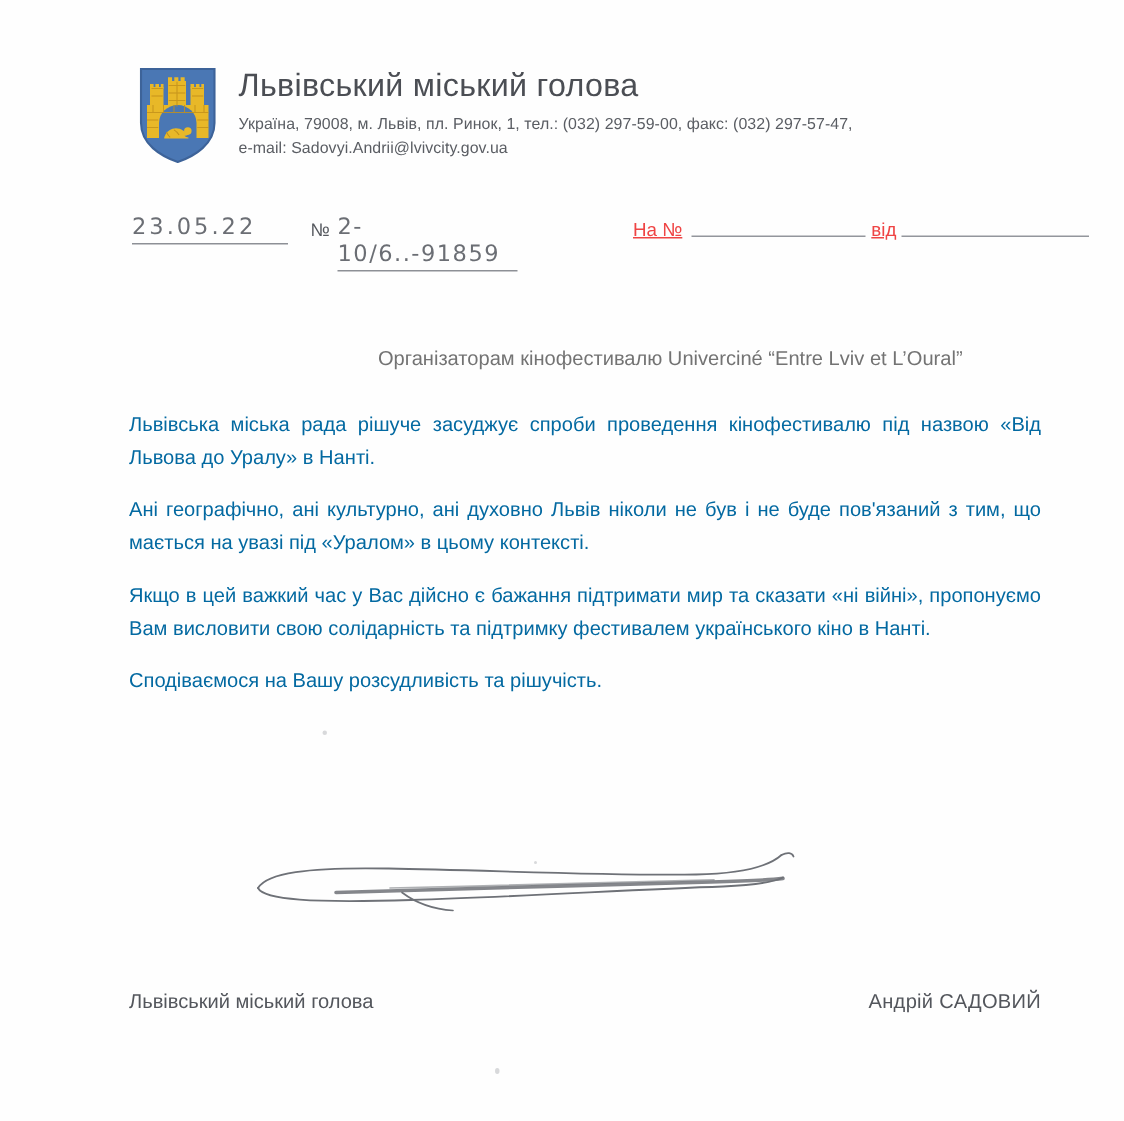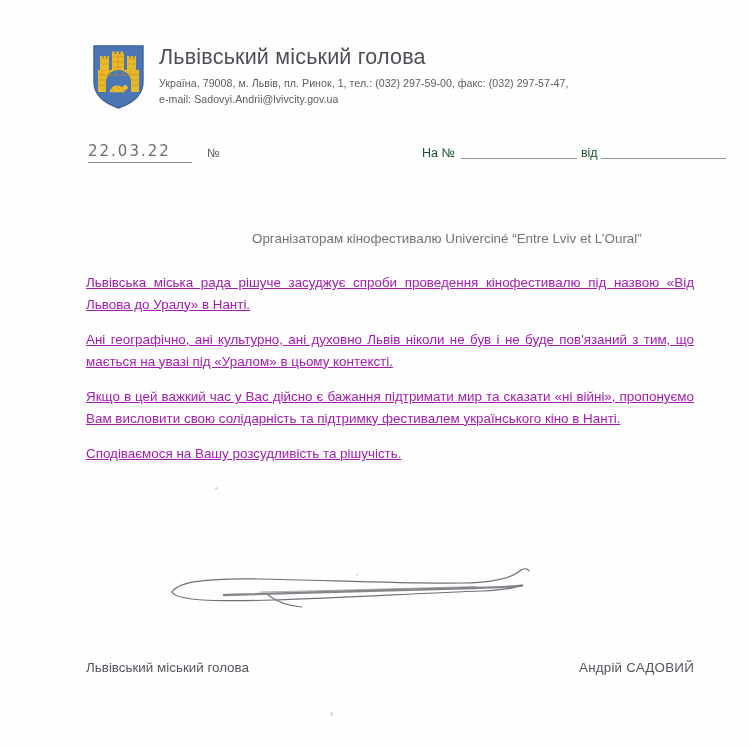--- a/index.html
+++ b/index.html
@@ -106,24 +106,25 @@
     padding-bottom: 2px;
     width: 120px;
     letter-spacing: 1px;
   }
 
   .na-block {
     position: absolute;
     left: 334px;
     top: 4px;
     font-size: 12.5px;
-    color: #14532d;
+    color: #ef4444;
     display: flex;
-    align-items: center;
-    white-space: nowrap;
+    align-items: flex-start;
+    white-space: nowrap;
+    text-decoration: underline;
   }
   .na-label { margin-right: 6px; }
   .rule-long {
     display: inline-block;
     width: 116px;
     border-bottom: 1px solid #93969c;
     height: 11px;
   }
   .vid-label { margin: 0 3px 0 4px; }
   .rule-long2 {
@@ -148,24 +149,23 @@
   .body-copy {
     position: absolute;
     left: 86px;
     top: 272px;
     width: 608px;
   }
 
   .para {
     font-size: 13.4px;
     line-height: 21.5px;
-    color: #a21caf;
+    color: #0369a1;
     text-align: justify;
     margin: 0 0 14px 0;
-    text-decoration: underline;
   }
   .para:last-child { margin-bottom: 0; }
 
   
   .signature-zone {
     position: absolute;
     left: 86px;
     top: 562px;
     width: 608px;
     height: 80px;
@@ -272,24 +272,25 @@
 
     <div class="letterhead-text">
       <div class="org-title">Львівський міський голова</div>
       <div class="contact-line">Україна, 79008, м. Львів, пл. Ринок, 1, тел.: (032) 297-59-00, факс: (032) 297-57-47,</div>
       <div class="contact-line">e-mail: Sadovyi.Andrii@lvivcity.gov.ua</div>
     </div>
   </div>
 
   <div class="ref-row">
 
-    <div class="handwriting hw-date">22.03.22</div>
+    <div class="handwriting hw-date">23.05.22</div>
 
     <div class="num-sign">№</div>
 
+    <div class="handwriting hw-num">2-10/6..-91859</div>
 
     <div class="na-block">
       <span class="na-label">На №</span>
       <span class="rule-long"></span>
       <span class="vid-label">від</span>
       <span class="rule-long2"></span>
     </div>
   </div>
 
   <div class="addressee">Організаторам кінофестивалю Univerciné “Entre Lviv et L’Oural”</div>

